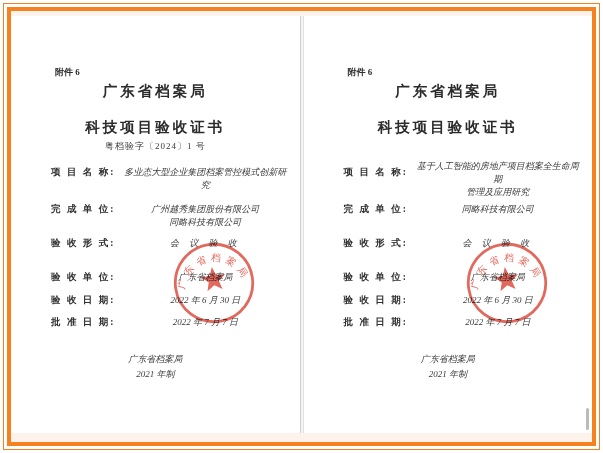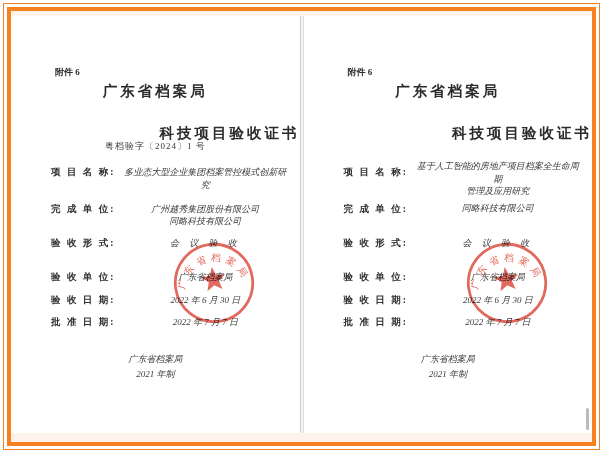--- a/index.html
+++ b/index.html
@@ -10,29 +10,29 @@
   }
   .frame-thin { position:absolute; inset:3px; border:1px solid #f5821f; pointer-events:none; }
   .frame-thick { position:absolute; inset:7px; border:4px solid #f5821f; background:#fdf3ec; }
   .pages { position:absolute; left:0; right:0; top:5px; bottom:9px; display:flex; }
   .page { flex:1; position:relative; background:#ffffff; }
   .seam { width:4px; background:#f3f5f4; border-left:1px solid #ccd2ce; border-right:1px solid #dde2df; }
 
   .attachment { position:absolute; left:44px; top:50px; font-size:9px; font-weight:bold; color:#2e2e2e; }
   .title { position:absolute; left:0; right:0; text-align:center; font-weight:bold; color:#2b2b2b; letter-spacing:3px; font-size:14.5px; }
   .title1 { top:66px; }
-  .title2 { top:108px;text-align:right; }
+  .title2 { top:102px; }
   .docno { position:absolute; left:0; right:0; top:124px; text-align:center; font-size:9px; letter-spacing:1px; color:#3a3a3a; }
 
   .field { position:absolute; left:0; right:0; }
   .field .label { position:absolute; left:40px; top:0; font-size:9.5px; font-weight:bold; letter-spacing:2px; color:#2e2e2e; white-space:nowrap; }
   .field .value { position:absolute; left:112px; right:12px; top:0; text-align:center; font-size:9px; line-height:13px; font-style:italic; color:#3b3b3b; }
   .f1 { top:150px; } .f2 { top:187px; } .f3 { top:221px; } .f4 { top:255px; } .f5 { top:278px; } .f6 { top:300px; }
   .f3 .value { letter-spacing:4px; }
-  .value .line2 { display:block;font-family:Liberation Mono, monospace; }
+  .value .line2 { display:block; }
   .two-line { margin-top:-6px; }
 
   .footer { position:absolute; left:0; right:0; top:336px; text-align:center; font-size:9px; line-height:15px; font-style:italic; color:#3b3b3b; }
 
   .stamp { position:absolute; left:160px; top:224px; width:86px; height:86px; transform:rotate(-8deg); opacity:0.85; mix-blend-mode:multiply; }
 
   .edge-artifact { position:absolute; left:586px; top:408px; width:3px; height:22px; background:#b9bdba; border-radius:2px; }
 </style>
 </head>
 <body>

